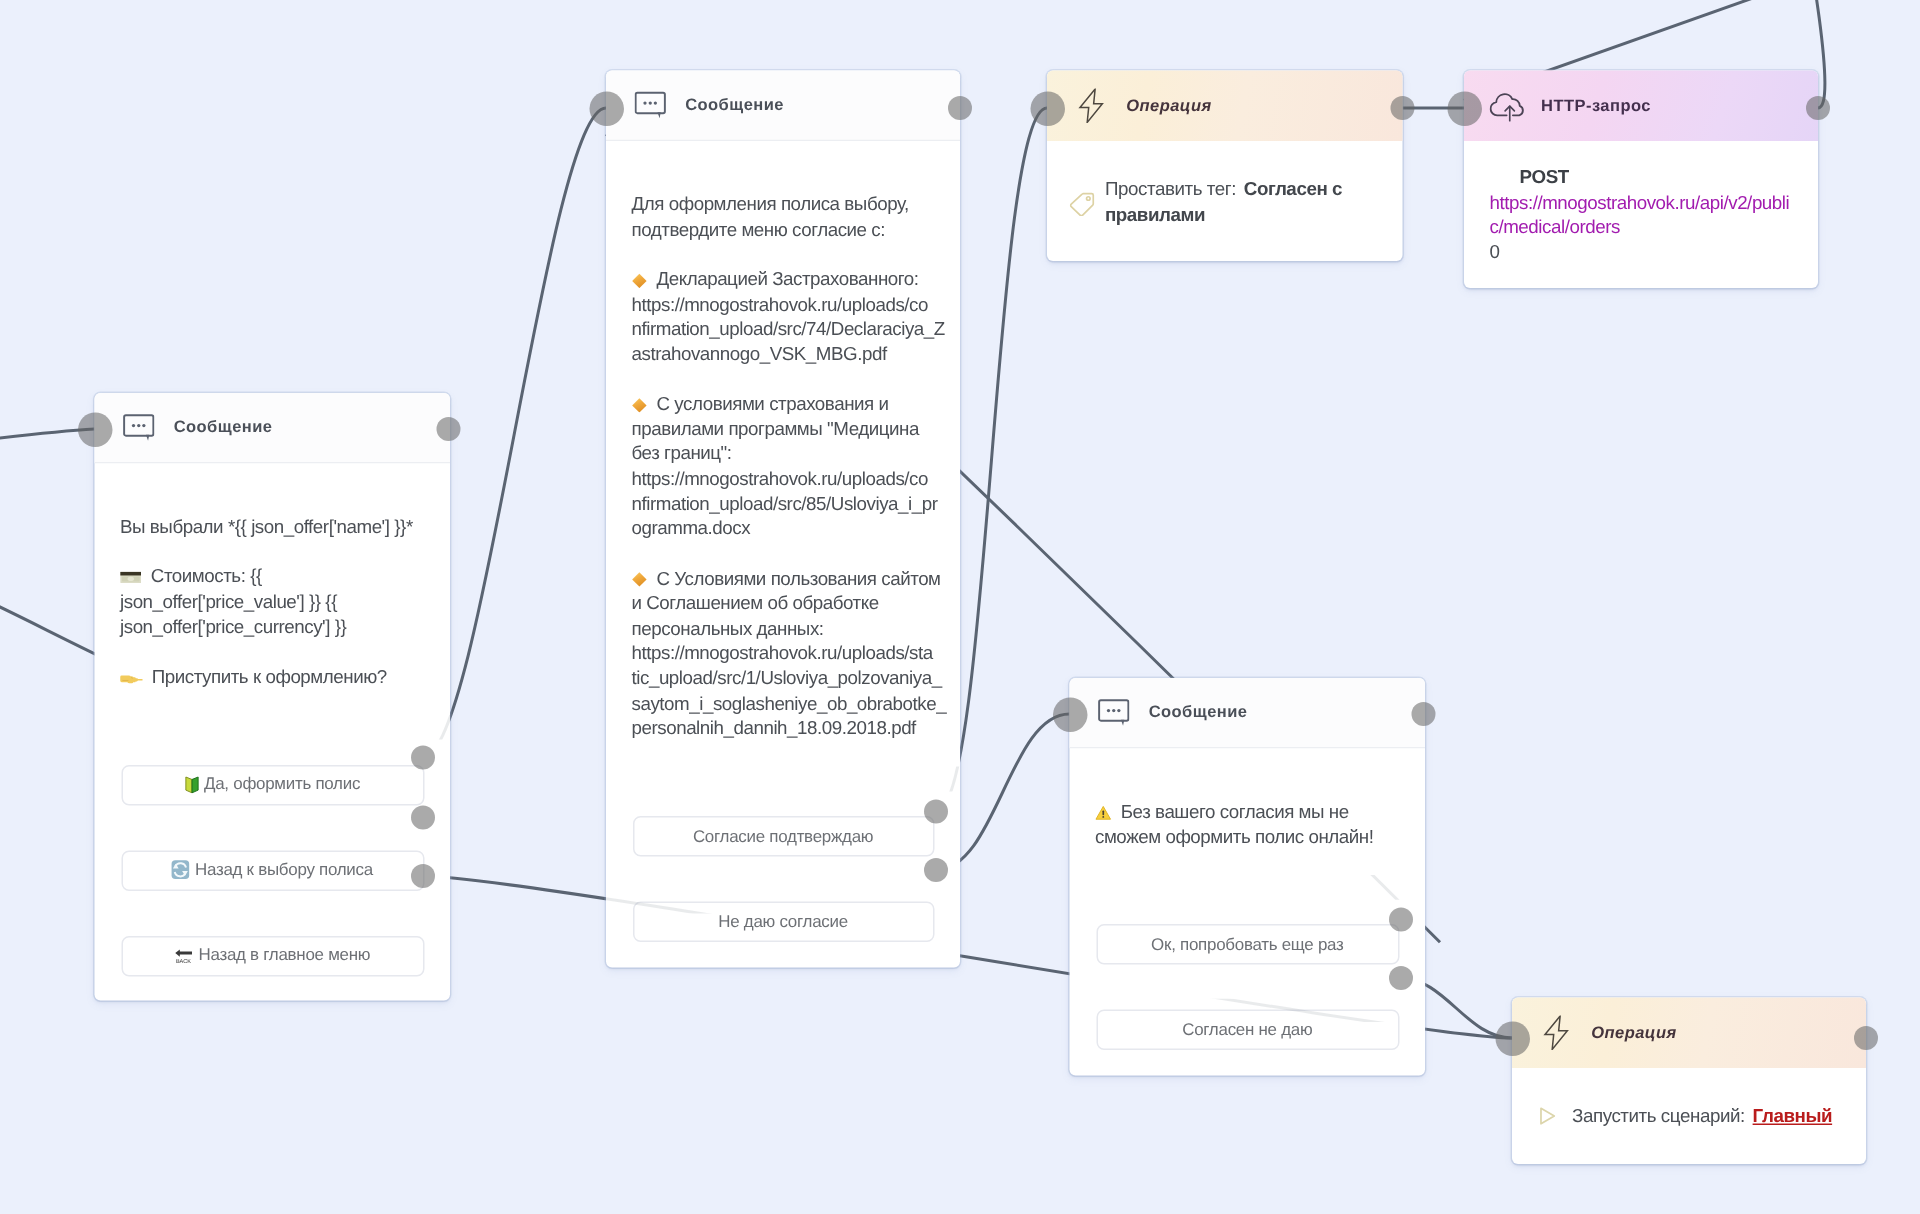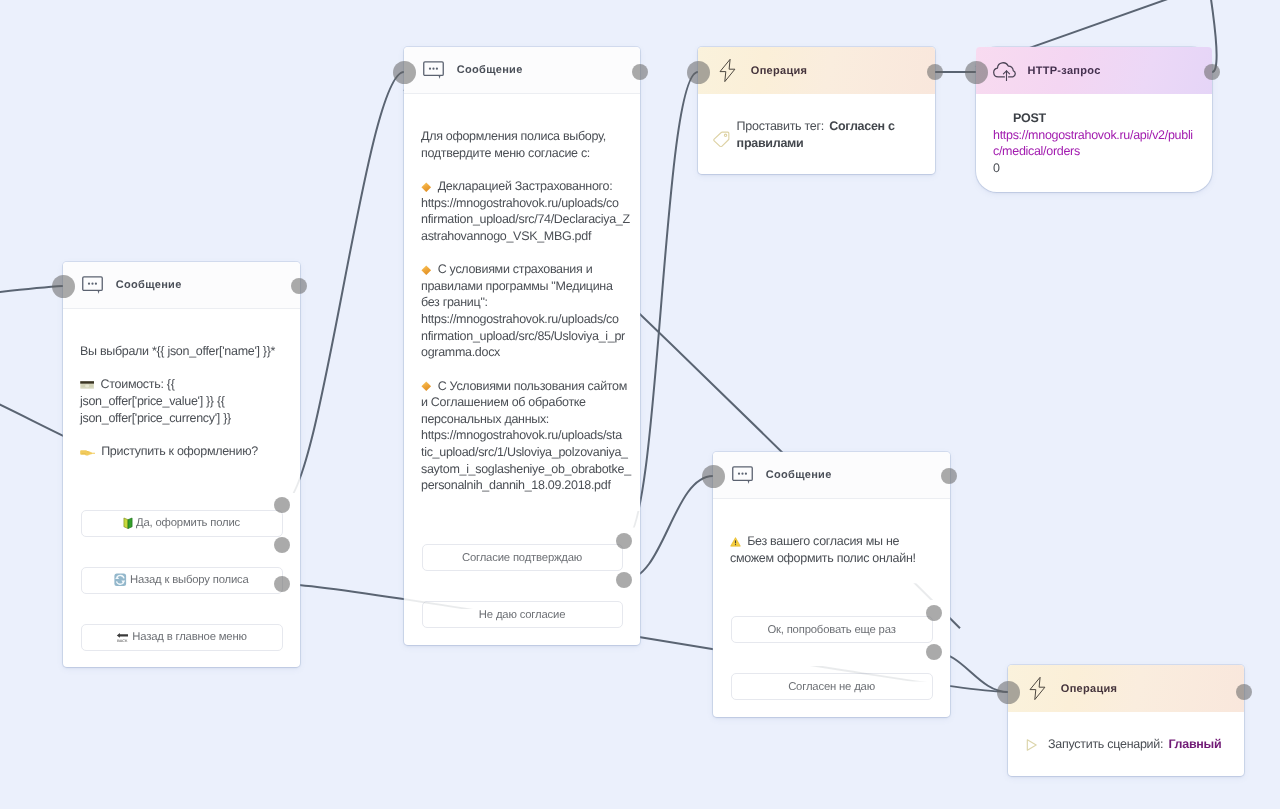--- a/index.html
+++ b/index.html
@@ -16,43 +16,43 @@
 
   .node{position:absolute;background:#fff;border-radius:4px;box-sizing:border-box;
         box-shadow:0 1px 2px rgba(110,130,175,.18), 0 2px 6px rgba(110,130,175,.10), 0 0 0 1px rgba(160,178,210,.30);}
   .nhead{display:flex;align-items:center;height:47px;border-radius:4px 4px 0 0;
          box-sizing:border-box;padding-left:19px;}
   .nhead .ttl{font-size:11px;font-weight:bold;color:#4a4f58;letter-spacing:.3px;}
   .nhead .ico{width:21px;height:22px;margin-right:12.8px;flex:0 0 auto;line-height:0;}
   .op .nhead .ico{height:23px;}
   .http .nhead .ico{width:26px;height:20px;margin-left:-2.4px;margin-right:8.8px;}
   .msg .nhead{background:#fcfcfd;border-bottom:1px solid #eceef2;}
-  .op .nhead{background:linear-gradient(100deg,#faf2dc 0%,#fbefd8 28%,#faedde 55%,#f9e7dc 100%);}
+  .op .nhead{background:linear-gradient(100deg,#faf2dc 0%,#fbefd8 28%,#faedde 55%,#f9e7dc 100%);font-style:italic;}
   .http .nhead{background:linear-gradient(108deg,#f8dbf0 0%,#f4d6f2 38%,#ecd8f7 72%,#e5d5f7 100%);}
   .op .nhead .ttl{color:#45343c;}
   .http .nhead .ttl{color:#44304e;}
 
   .nbody{padding:34px 18px 17px 17px;font-size:12.5px;letter-spacing:-0.3px;
          color:#4b4f55;line-height:16.64px;}
   .pline{white-space:pre;}
   .pgap{height:16.64px;}
   .em{letter-spacing:0;display:inline-block;line-height:0;vertical-align:-2.3px;margin-right:3px;}
 
   .btns{padding:3.2px 17.4px 16.6px 17.5px;}
   .btn{height:27px;border:1px solid #e6e8ee;border-radius:5px;background:#fff;
        display:flex;align-items:center;justify-content:center;margin-top:30px;
        font-size:11.3px;letter-spacing:-0.18px;color:#6d7075;box-sizing:border-box;}
 
-  .opbody{display:flex;align-items:center;padding:24px 18px 23px 16px;}
+  .opbody{display:flex;align-items:flex-start;padding:24px 18px 23px 16px;}
   .opico{flex:0 0 auto;line-height:0;}
   .opico.tag{width:17px;height:16px;margin:9.5px 6.8px 0 -1.2px;}
   .opico.play{width:11.5px;height:12px;margin:2.0px 10.5px 0 2.0px;}
   .optext{font-size:12.5px;letter-spacing:-0.28px;line-height:16.64px;color:#4b4f55;}
   .opval{font-weight:bold;color:#43474d;margin-left:2px;}
-  .opval.scen{color:#701a75;}
+  .opval.scen{color:#b91c1c;text-decoration:underline;}
 
   .httpbody{padding:16.2px 18px 15.4px 17px;line-height:16.64px;font-size:12.5px;letter-spacing:-0.3px;}
   .httpbody .method{font-weight:bold;color:#3c4046;margin-left:20px;}
   .httpbody .url{color:#a21caf;white-space:pre;}
   .httpbody .extra{color:#4b4f55;}
 
   .port{position:absolute;border-radius:50%;background:rgba(100,100,100,0.55);}
 </style>
 </head>
 <body>
@@ -213,21 +213,21 @@
     <div class="nbody opbody">
       <span class="opico tag"><svg viewBox="0 0 18 17" width="17" height="16">
               <g fill="none" stroke="#ddd2a4" stroke-width="1.2" stroke-linejoin="round">
                 <path d="M9.6 1.2 H15.7 a1.1 1.1 0 0 1 1.1 1.1 V8.4 a1.3 1.3 0 0 1 -0.38 0.92 L9.3 16.4 a1.3 1.3 0 0 1 -1.84 0 L1.2 10.4 a1.3 1.3 0 0 1 0 -1.84 L8.7 1.6 a1.3 1.3 0 0 1 0.92 -0.38 z"></path>
                 <circle cx="13.3" cy="4.6" r="1.25"></circle>
               </g>
             </svg></span>
       <span class="optext"><span class="oplbl">Проставить тег:</span> <span class="opval">Согласен с правилами</span></span>
     </div>
   </div>
-  <div class="node http" style="left:976px;top:47px;width:236px;border-radius:21px;">
+  <div class="node http" style="left:976px;top:47px;width:236px;">
     <div class="nhead">
       <span class="ico"><svg viewBox="0 0 26 20" width="26" height="20">
               <g fill="none" stroke="#4c4456" stroke-width="1.25" stroke-linecap="round" stroke-linejoin="round">
                 <path d="M11.4 15.9 H5.1 a4.45 4.45 0 0 1 -0.6 -8.85 A5.6 5.6 0 0 1 15.2 5.1 a4.6 4.6 0 0 1 5.0 4.5 a3.35 3.35 0 0 1 -0.35 6.3 H15.6"></path>
                 <path d="M13.5 19.8 V9.9" stroke-width="1.1"></path>
                 <path d="M10.4 12.9 L13.5 9.8 L16.6 12.9" stroke-width="1.1"></path>
               </g>
             </svg></span>
       <span class="ttl">HTTP-запрос</span>
     </div>

